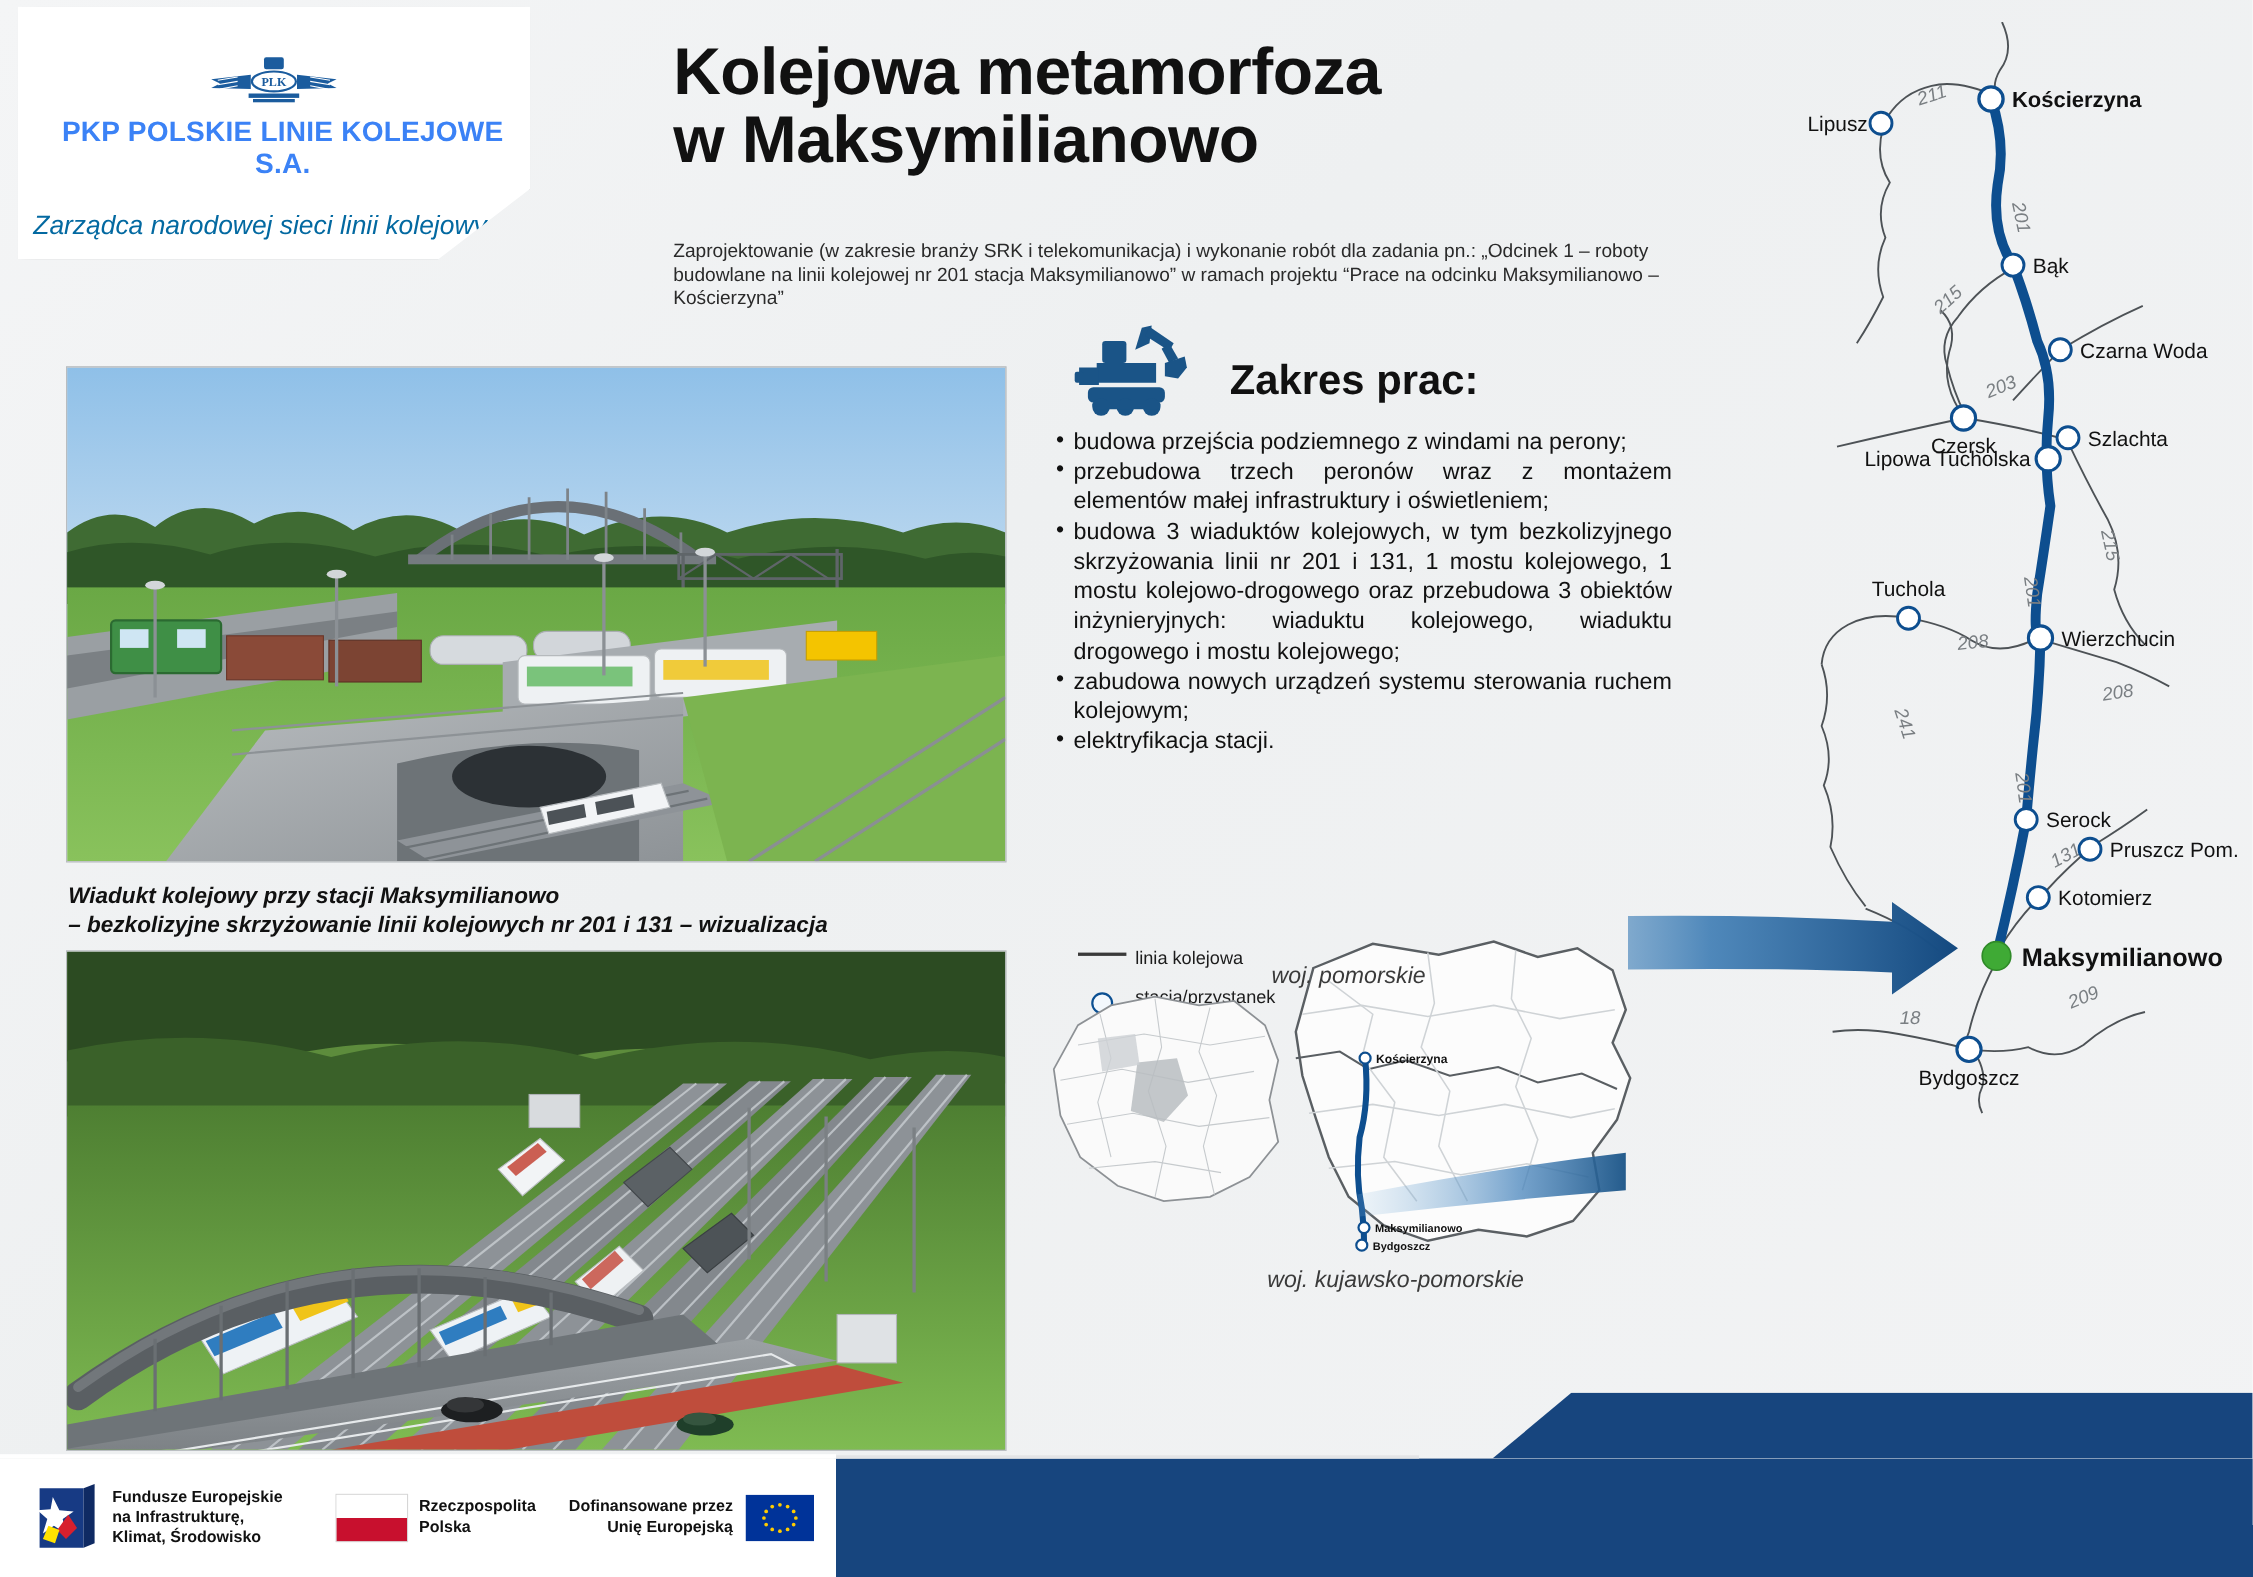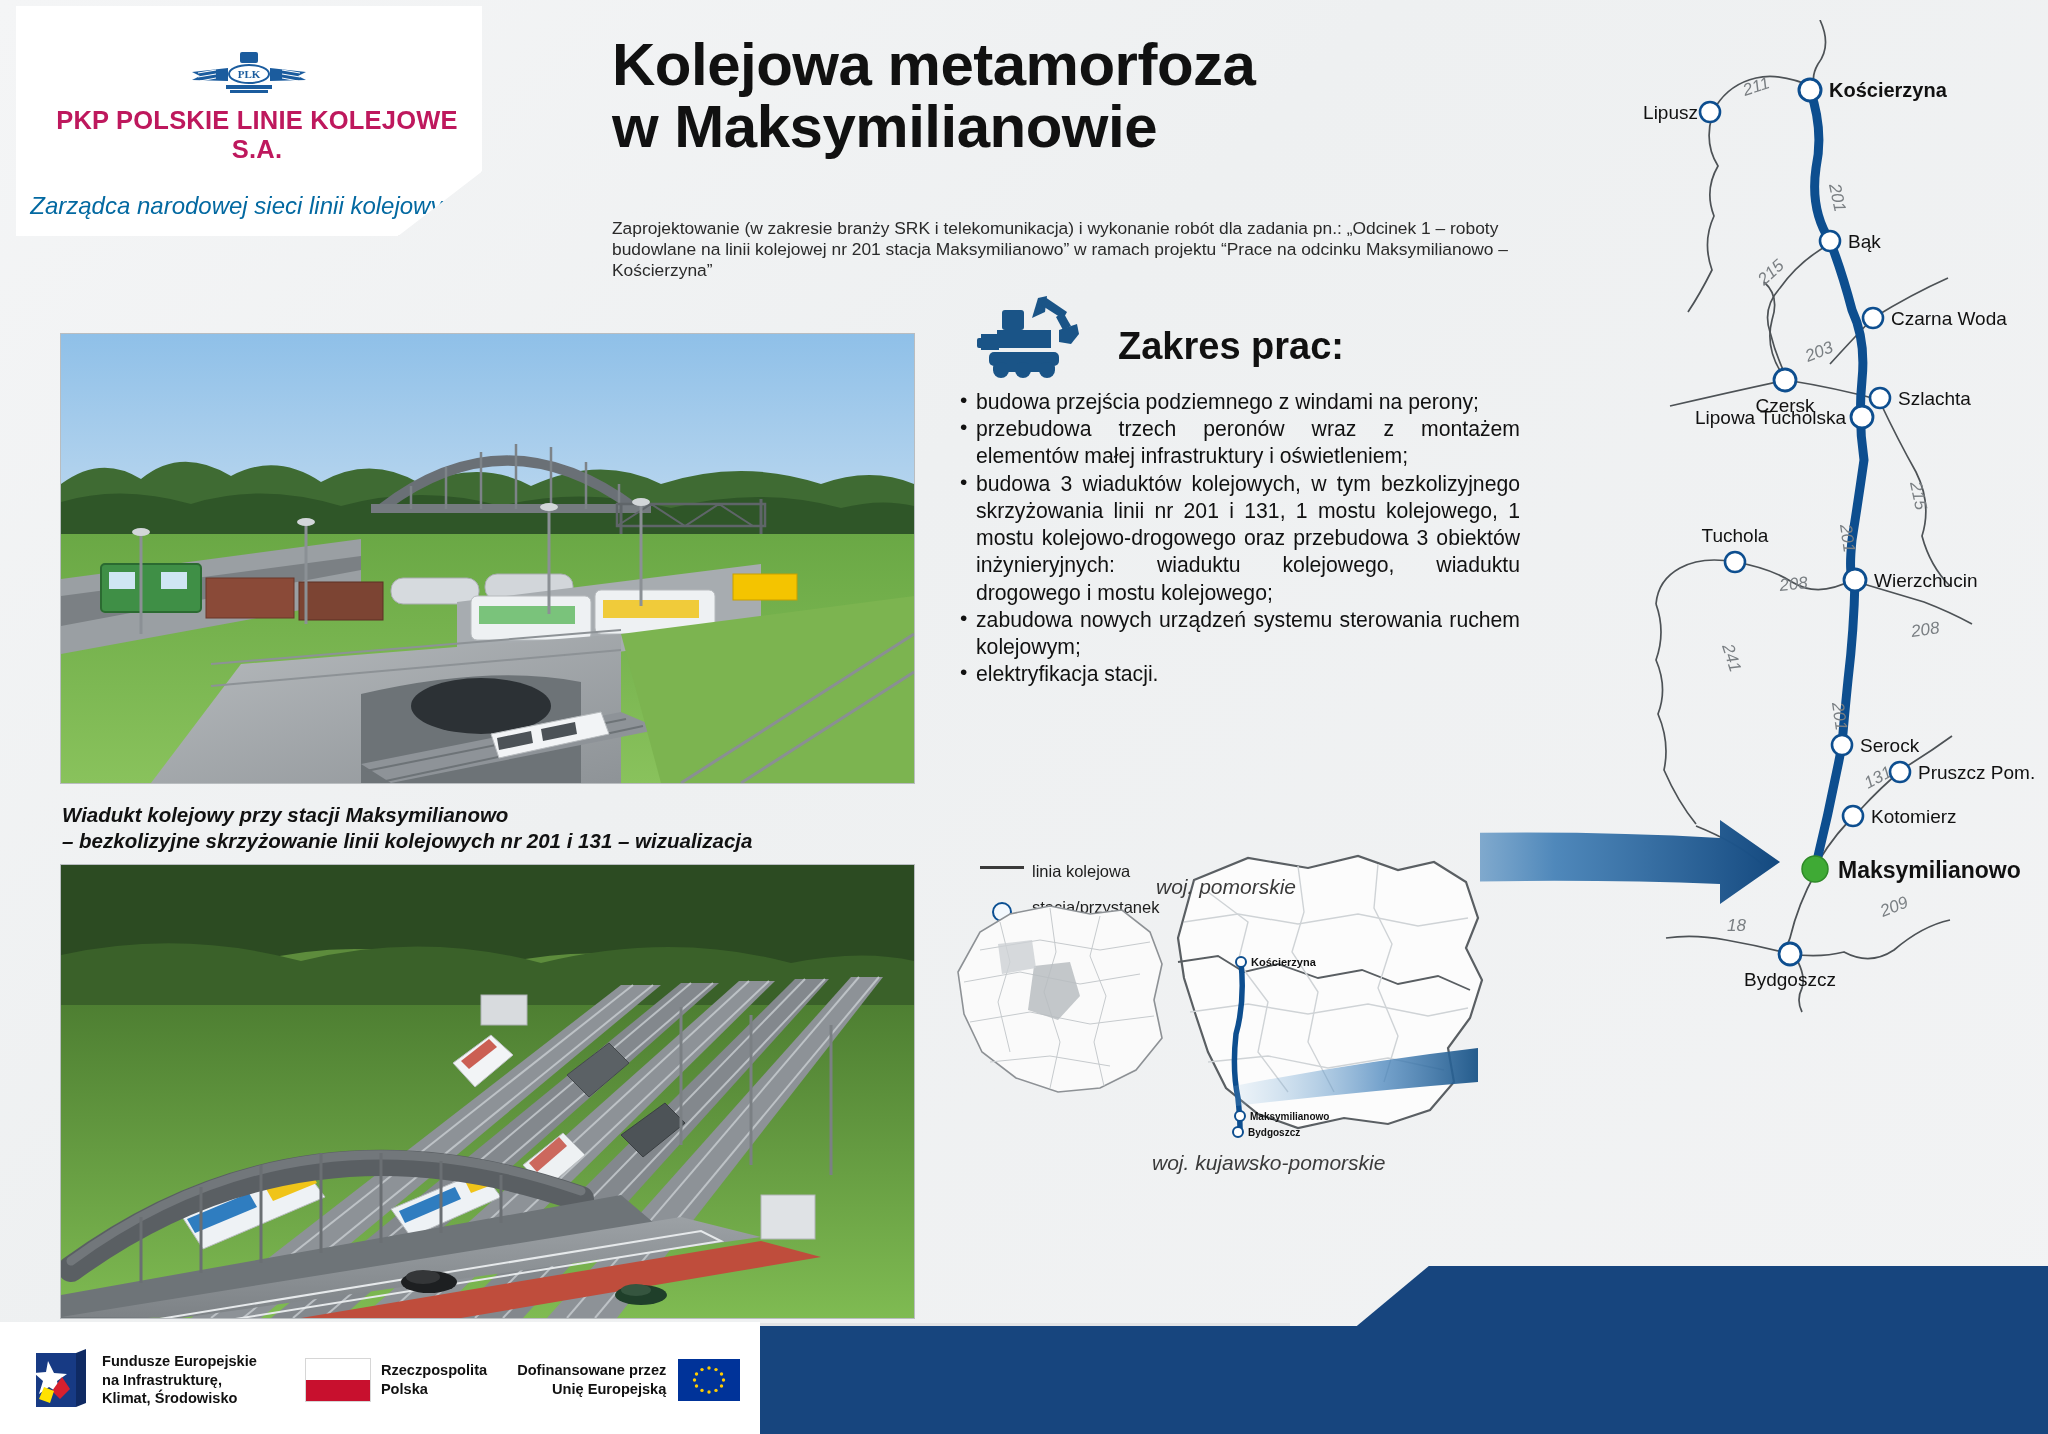--- a/index.html
+++ b/index.html
@@ -18,21 +18,21 @@
   .logo-card{
     position:absolute;left:16px;top:6px;width:466px;height:230px;
     background:#fff;
     box-shadow:6px 7px 13px rgba(0,0,0,.22);
     clip-path:polygon(0 0,100% 0,100% 72%,82% 100%,0 100%);
     z-index:5;
   }
   .logo-wrap{position:absolute;left:0;right:0;top:44px;text-align:center;}
   .plk-emblem{display:block;margin:0 auto 4px;}
   .logo-title{
-    color:#be185d;font-weight:bold;font-size:25.5px;letter-spacing:.2px;
+    color:#3b82f6;font-weight:bold;font-size:25.5px;letter-spacing:.2px;
     font-family:"Liberation Sans", sans-serif;
     margin-left:16px;
   }
   .logo-sub{
     margin-top:28px;color:#0369a1;font-style:italic;font-size:24px;
   }
   
   .title{
     position:absolute;left:612px;top:34px;width:860px;
     font-size:60px;font-weight:bold;line-height:1.04;color:#111;
@@ -128,21 +128,21 @@
         <rect x="36" y="35" width="46" height="4" fill="#1b5c9e"></rect>
         <rect x="40" y="40" width="38" height="3" fill="#1b5c9e"></rect>
       </svg>
       <div class="logo-title">PKP POLSKIE LINIE KOLEJOWE S.A.</div>
       <div class="logo-sub">Zarządca narodowej sieci linii kolejowych</div>
     </div>
   </div>
 
   <div class="title">
     <div>Kolejowa metamorfoza</div>
-    <div>w Maksymilianowie</div>
+    <div>w Maksymilianowo</div>
   </div>
   <div class="subtitle">Zaprojektowanie (w zakresie branży SRK i telekomunikacja) i wykonanie robót dla zadania pn.: „Odcinek 1 – roboty budowlane na linii kolejowej nr 201 stacja Maksymilianowo” w ramach projektu “Prace na odcinku Maksymilianowo – Kościerzyna”</div>
 
   <div class="photo" id="photo-top">
     <svg width="853" height="449" viewBox="0 0 853 449">
       <defs>
         <linearGradient id="sky1" x1="0" y1="0" x2="0" y2="1">
           <stop offset="0%" stop-color="#8fc0e8"></stop>
             <stop offset="60%" stop-color="#cfe2f2"></stop>
             <stop offset="100%" stop-color="#e8eef2"></stop>

